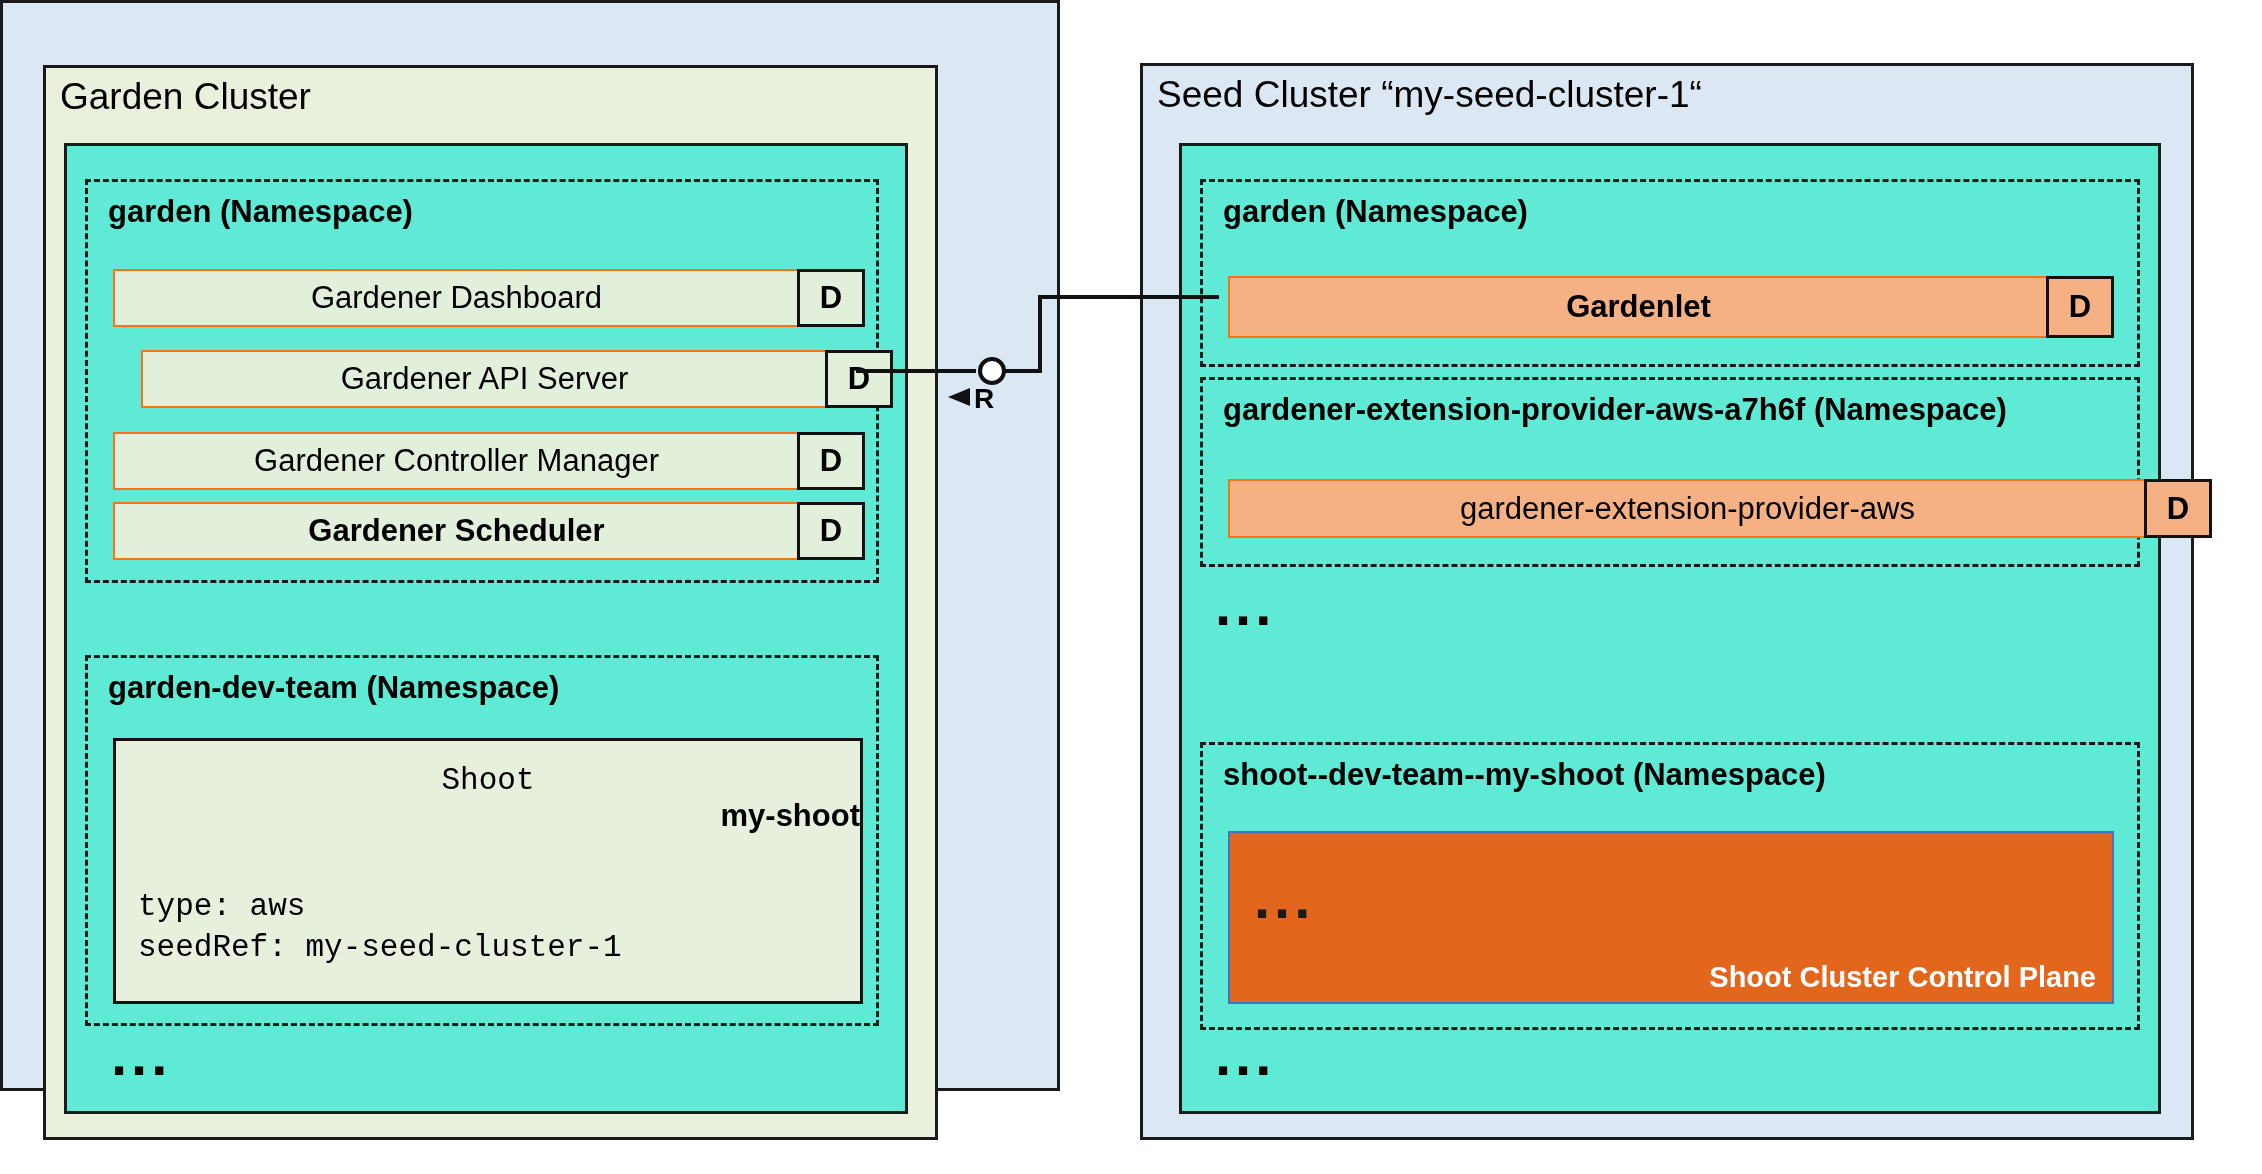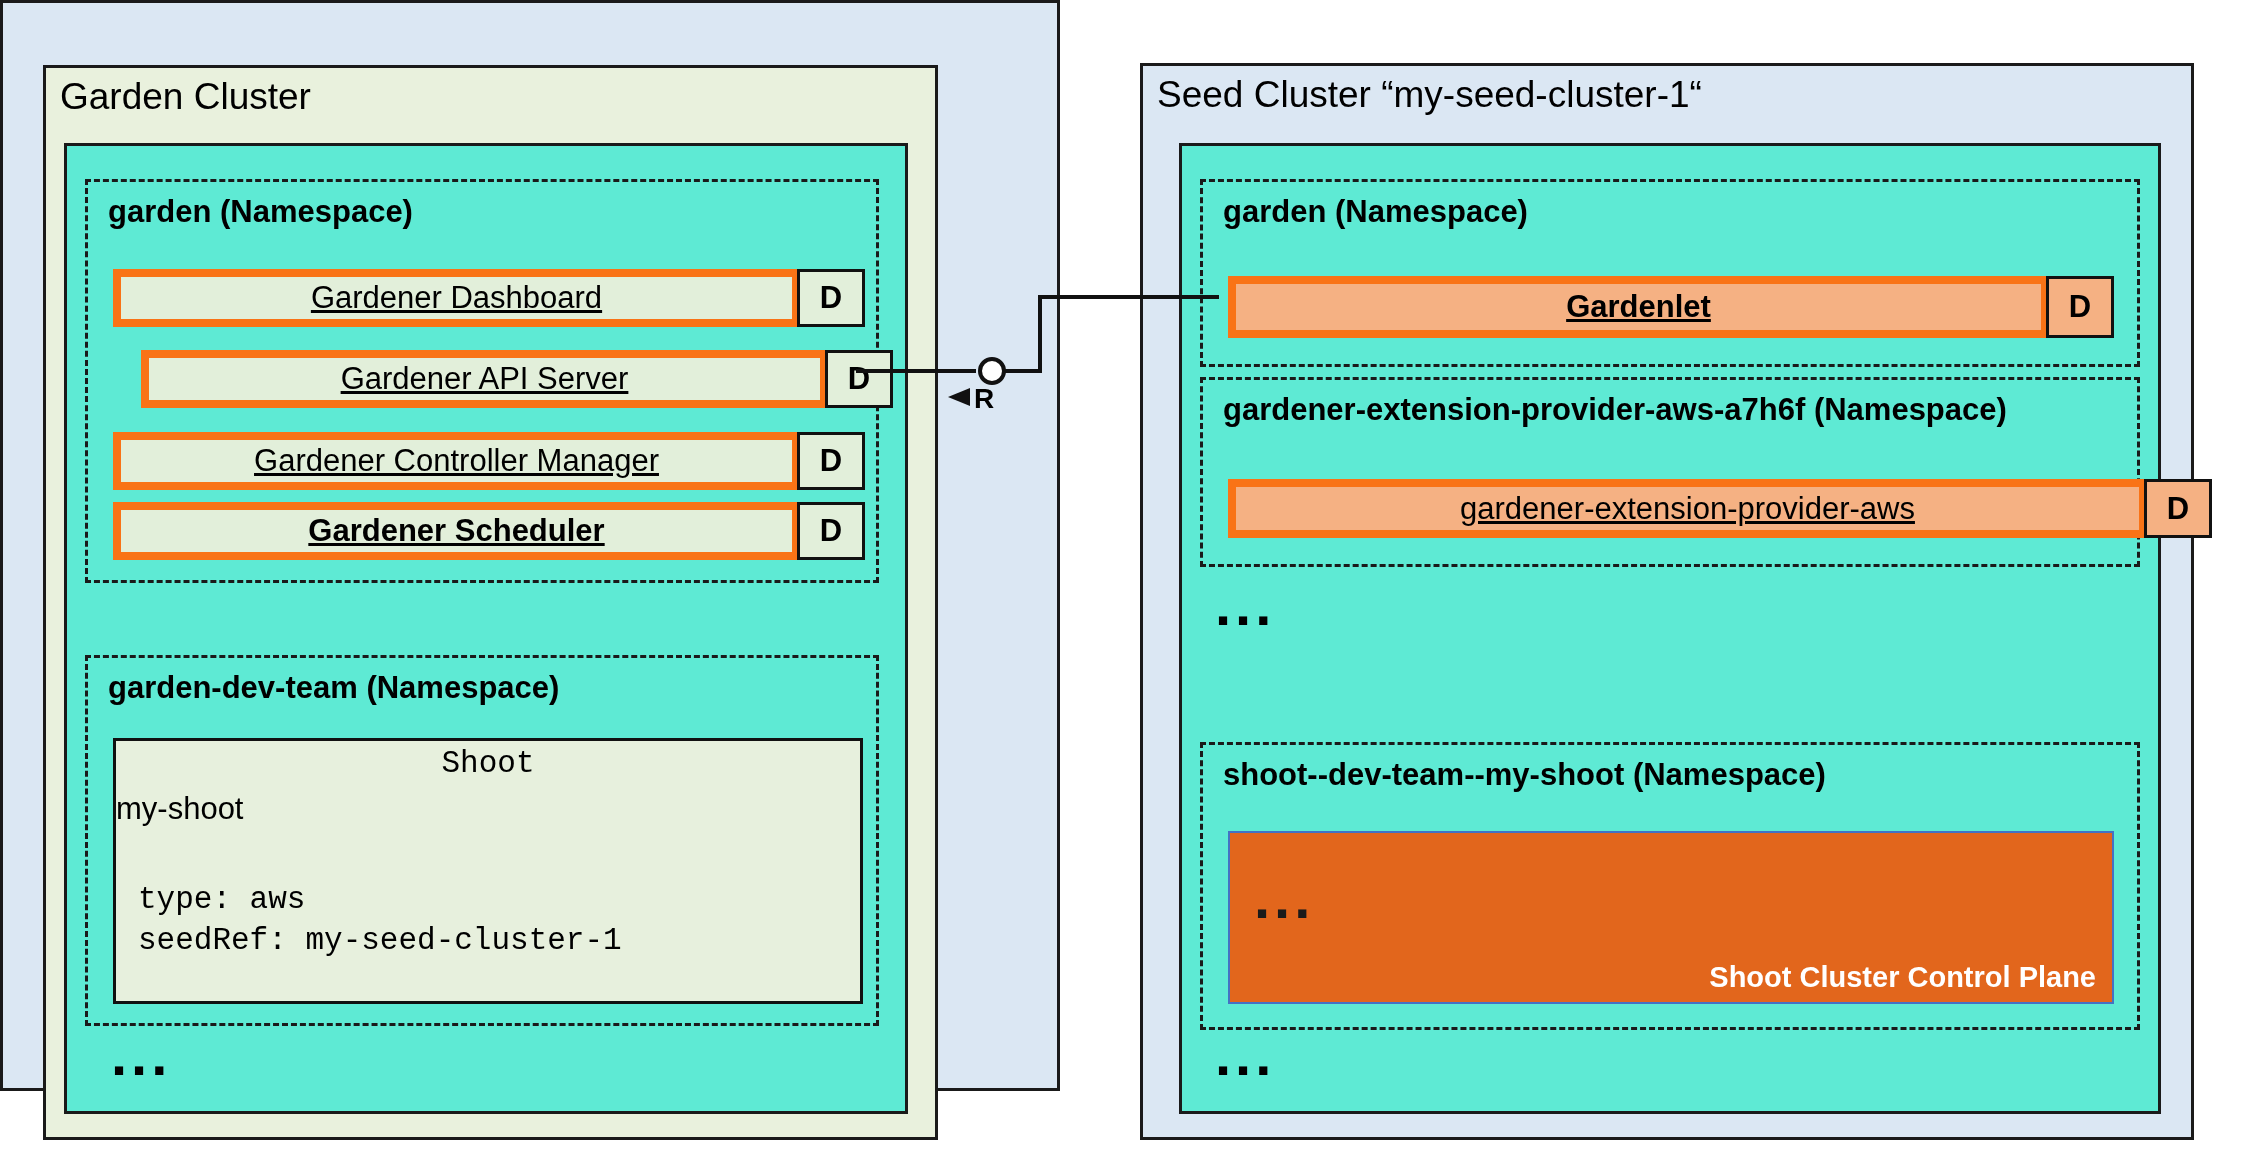--- a/index.html
+++ b/index.html
@@ -21,38 +21,38 @@
   .ns-label{position:absolute;left:20px;top:12px;font-weight:bold;font-size:31px;white-space:nowrap;}
 
   .g-ns1{left:18px;top:33px;width:794px;height:404px;}
   .g-ns2{left:18px;top:509px;width:794px;height:371px;}
 
   .s-ns1{left:18px;top:33px;width:940px;height:188px;}
   .s-ns2{left:18px;top:231px;width:940px;height:190px;}
   .s-ns3{left:18px;top:596px;width:940px;height:288px;}
 
   .comp{position:absolute;display:flex;box-sizing:border-box;}
-  .comp-main{flex:1;background:#e2efda;border:8px solid #f97316;display:flex;align-items:center;
-             justify-content:center;font-size:31px;box-sizing:border-box;white-space:nowrap;text-decoration:underline;}
+  .comp-main{flex:1;background:#e2efda;border:2px solid #f97316;display:flex;align-items:center;
+             justify-content:center;font-size:31px;box-sizing:border-box;white-space:nowrap;}
   .comp-badge{width:68px;background:#e2efda;border:3px solid #111;margin-left:-3px;display:flex;
               align-items:center;justify-content:center;font-size:31px;font-weight:bold;box-sizing:border-box;}
   .orange .comp-main,.orange .comp-badge{background:#f5b183;}
   .bold-label .comp-main{font-weight:bold;}
 
   .g-ns1 .comp{left:25px;width:752px;height:58px;}
   .g-row1{top:87px;} .g-row2{top:168px;margin-left:28px;} .g-row3{top:250px;} .g-row4{top:320px;}
 
   .s-ns1 .comp{left:25px;top:94px;width:886px;height:62px;text-align:center;}
   .s-ns2 .comp{left:25px;top:99px;width:984px;height:59px;}
 
   .shoot-box{position:absolute;left:25px;top:80px;width:750px;height:266px;background:#e7f0dd;
-             border:3px solid #111;box-sizing:border-box;font-size:31px;padding-top:5px;}
+             border:3px solid #111;box-sizing:border-box;font-size:31px;padding-top:22px;}
   .mono{font-family:"Liberation Mono",monospace;}
   .shoot-kind{text-align:center;}
-  .shoot-name{text-align:left;margin-top:10px;}
+  .shoot-name{text-align:right;font-weight:bold;}
   .shoot-spec1{margin:55px 0 0 22px;}
   .shoot-spec2{margin:6px 0 0 22px;}
 
   .dots{position:absolute;font-weight:bold;font-size:58px;letter-spacing:4px;line-height:1;}
   .g-dots{left:44px;top:880px;}
   .s-dots-mid{left:33px;top:430px;}
   .s-dots-bottom{left:33px;top:880px;}
 
   .control-plane{position:absolute;left:25px;top:86px;width:886px;height:173px;background:#e2661c;
                  border:2px solid #4472c4;box-sizing:border-box;}

